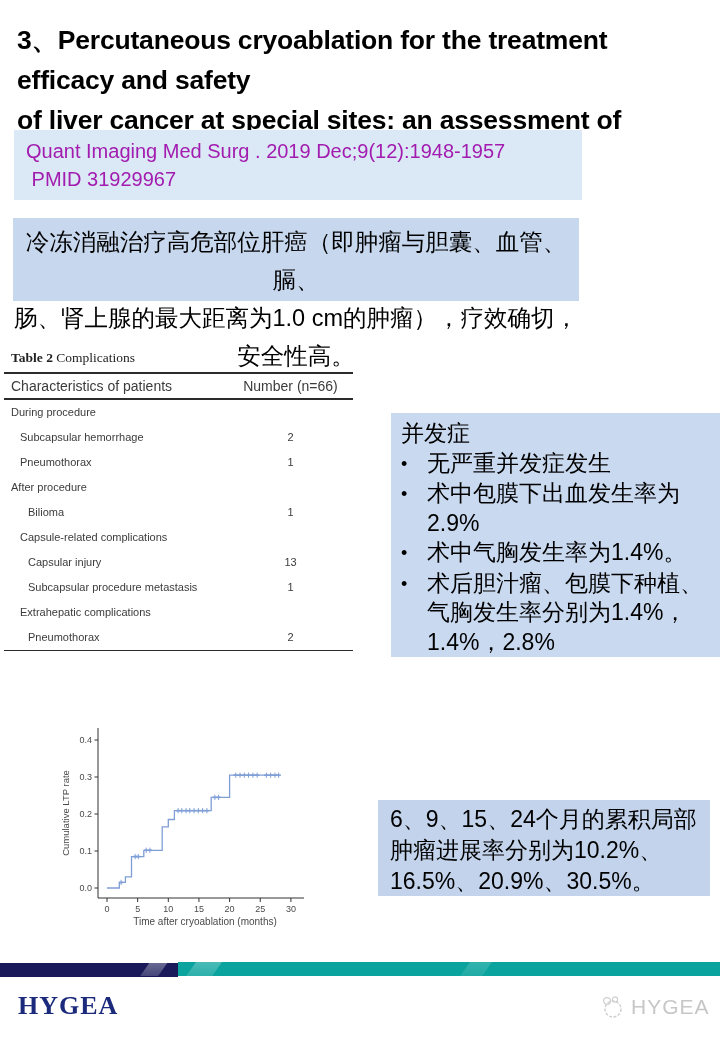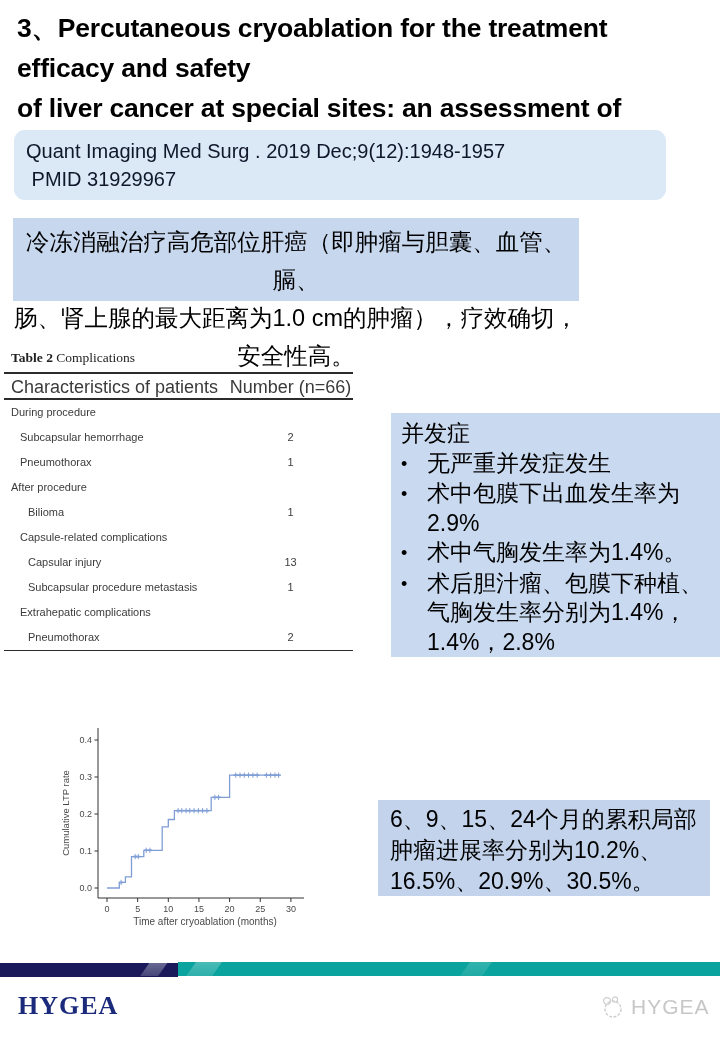--- a/index.html
+++ b/index.html
@@ -3,44 +3,44 @@
 <meta charset="utf-8">
 <style>
   * { margin:0; padding:0; box-sizing:border-box; }
   html,body { background:#ffffff; }
   .slide {
     position:relative; width:720px; height:1040px; background:#ffffff;
     font-family:"Liberation Sans", sans-serif; overflow:hidden;
   }
   
   .title {
-    position:absolute; left:17px; top:8px; width:694px;
+    position:absolute; left:17px; top:20px; width:694px;
     font-weight:bold; font-size:26.5px; line-height:40px; color:#000;
     letter-spacing:-0.2px;
   }
   
   .citation-bar {
-    position:absolute; left:14px; top:130px; width:652px; height:70px;
+    position:absolute; left:14px; top:130px; width:568px; height:70px;
     background:#dbe8f5; padding:7px 0 0 12px;
-    font-size:20px; line-height:28px; color:#0f172a;border-radius:11px;
+    font-size:20px; line-height:28px; color:#a21caf;
   }
   .cite-line { white-space:pre-wrap; }
   
   .summary-box {
     position:absolute; left:13px; top:218px; width:566px; height:83px;
     background:#c7d7ee; padding-top:5px; text-align:center;
     font-size:23.5px; line-height:38px; color:#000;
   }
   
   .ptable { position:absolute; left:4px; top:350px; width:349px; color:#3b3b3b; }
   .ptable .caption { font-family:"Liberation Serif", serif; font-size:13.5px; color:#222; padding-left:7px; margin-bottom:6px; }
   .ptable .caption b { font-weight:bold; }
   .ptable .rule { height:2px; background:#2b2b2b; }
   .ptable .rule.thin { height:1.5px; }
-  .ptable .thead { display:flex; align-items:flex-end; height:24px; font-size:18px; }
+  .ptable .thead { display:flex; align-items:center; height:24px; font-size:14px; }
   .ptable .thead .c1 { flex:1; padding-left:7px; }
   .ptable .thead .c2 { width:125px; text-align:center; }
   .trow { display:flex; align-items:center; height:25px; font-size:11px; }
   .trow .tlabel { flex:1; padding-left:7px; }
   .trow .tlabel.ind1 { padding-left:16px; }
   .trow .tlabel.ind2 { padding-left:24px; }
   .trow .tvalue { width:125px; text-align:center; }
   
   .comp-box {
     position:absolute; left:391px; top:413px; width:344px; height:244px;

